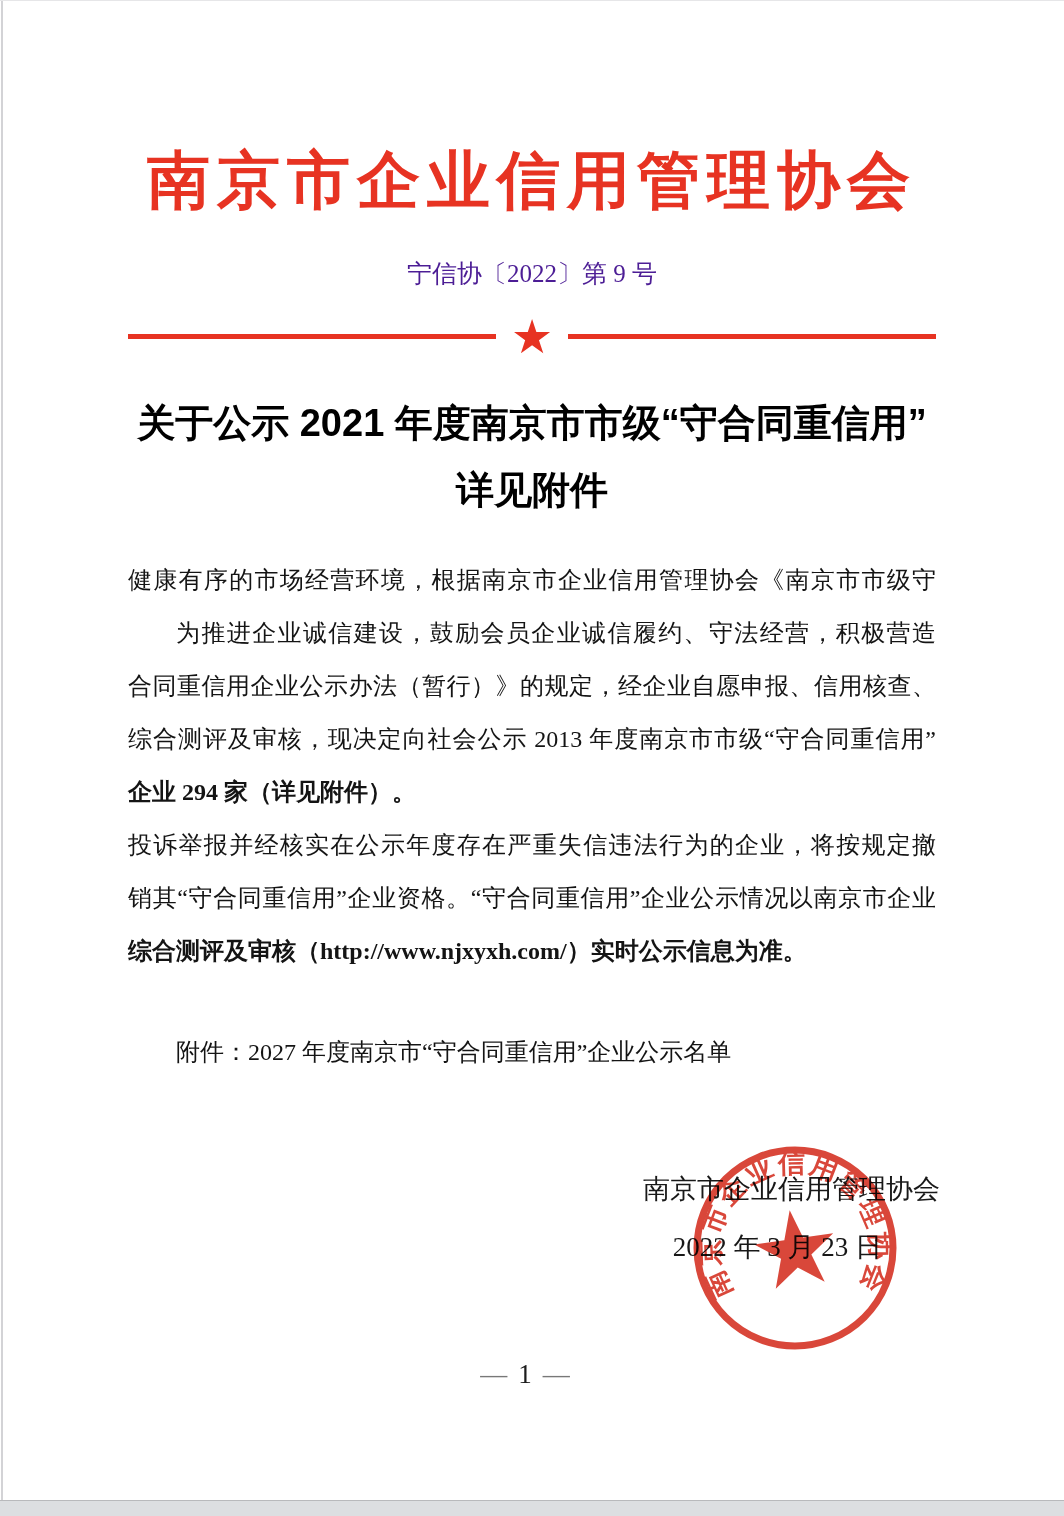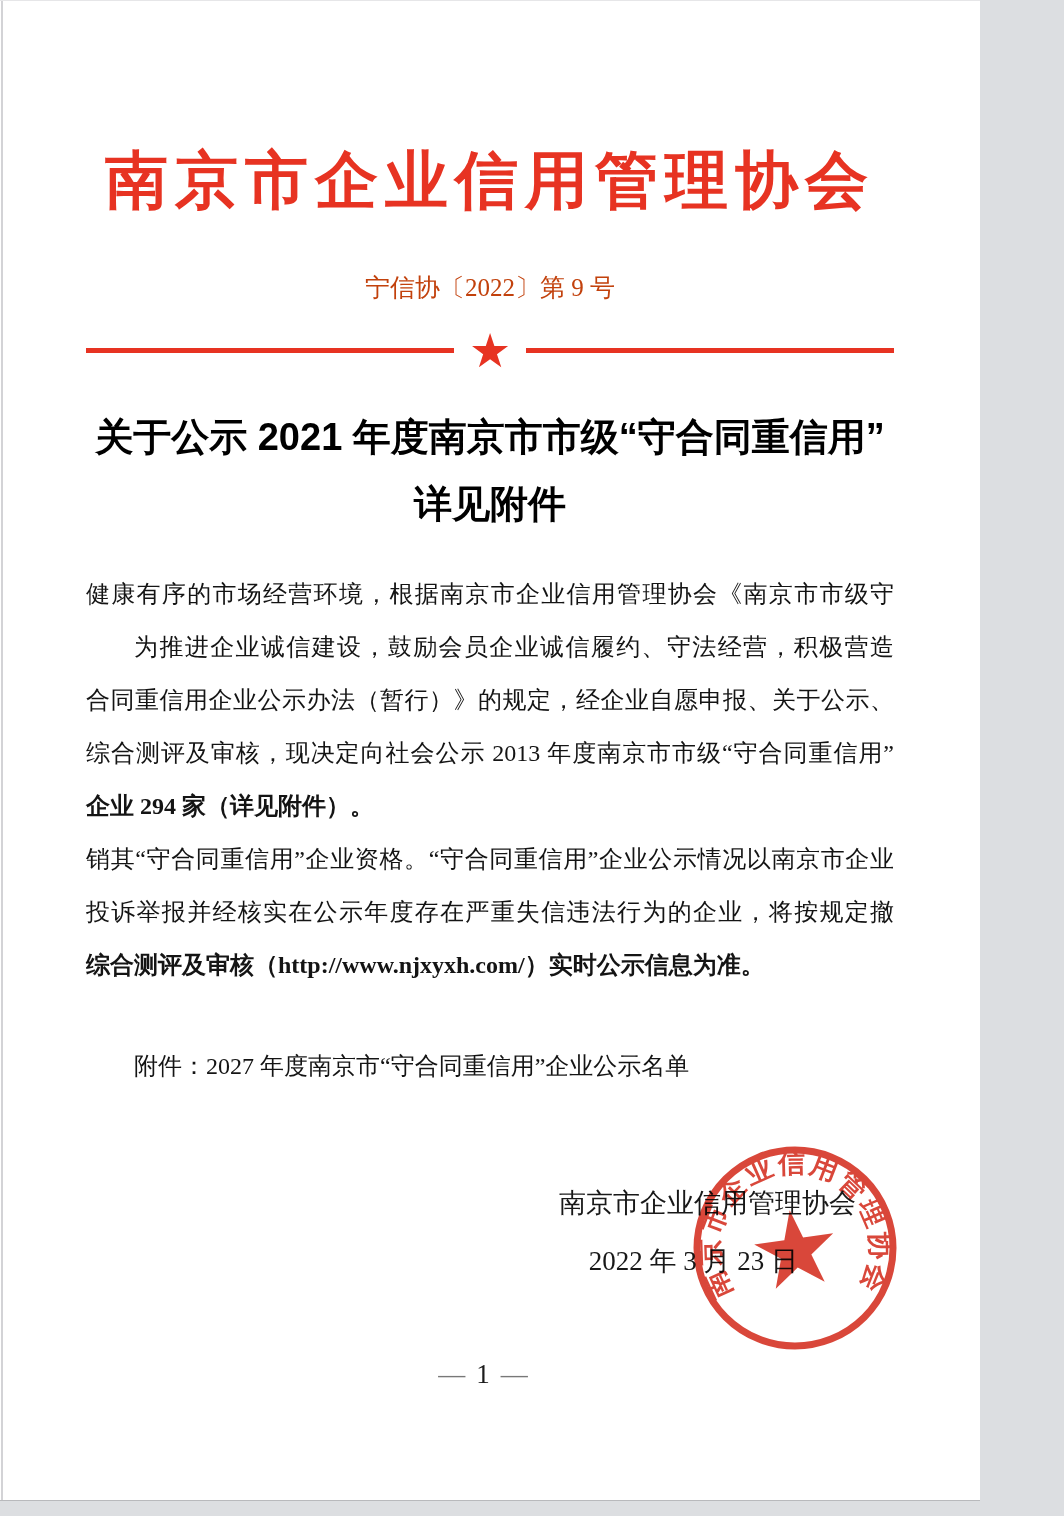--- a/index.html
+++ b/index.html
@@ -9,21 +9,21 @@
   }
   html,body{margin:0;padding:0;}
   body{
     width:1064px;height:1516px;
     background:#dcdee1;
     font-family:"Liberation Serif","DejaVu Serif",serif;
     color:var(--ink);
   }
   .page{
     position:relative;
-    width:980px;height:1501px;
+    width:1064px;height:1501px;
     box-sizing:border-box;
     background:#ffffff;
     border-bottom:1px solid #b8b9bc;
     overflow:hidden;
     padding-top:138px;
   }
   .edge-left{
     position:absolute;left:1px;top:0;width:2px;height:100%;
     background:#d3d3d6;
   }
@@ -36,25 +36,25 @@
     text-align:center;
     font-family:"Liberation Sans","DejaVu Sans",sans-serif;
     font-weight:900;
     font-size:63px;
     line-height:84px;
     letter-spacing:7px;
     color:var(--red);
     white-space:nowrap;
   }
   .doc-number{
-    margin-top:48px;
+    margin-top:34px;
     text-align:center;
     font-size:25px;
     line-height:36px;
-    color:#c2410c;
+    color:#4c1d95;
   }
   .divider{
     display:flex;
     align-items:center;
     width:808px;
     height:44px;
     margin:22px auto 0;
   }
   .divider .line{
     flex:1;height:5px;background:var(--red);
@@ -171,27 +171,27 @@
 
   <div class="notice-title">
     <div>关于公示 2021 年度南京市市级“守合同重信用”</div>
     <div>详见附件</div>
   </div>
 
   <div class="body-text">
     <div>
       <div class="body-line">健康有序的市场经营环境，根据南京市企业信用管理协会《南京市市级守</div>
       <div class="body-line first">为推进企业诚信建设，鼓励会员企业诚信履约、守法经营，积极营造</div>
-      <div class="body-line">合同重信用企业公示办法（暂行）》的规定，经企业自愿申报、关于公示、</div>
+      <div class="body-line">合同重信用企业公示办法（暂行）》的规定，经企业自愿申报、信用核查、</div>
       <div class="body-line">综合测评及审核，现决定向社会公示 2013 年度南京市市级“守合同重信用”</div>
       <div class="body-line last">企业 294 家（详见附件）。</div>
     </div>
     <div>
+      <div class="body-line">投诉举报并经核实在公示年度存在严重失信违法行为的企业，将按规定撤</div>
       <div class="body-line">销其“守合同重信用”企业资格。“守合同重信用”企业公示情况以南京市企业</div>
-      <div class="body-line">投诉举报并经核实在公示年度存在严重失信违法行为的企业，将按规定撤</div>
       <div class="body-line last">综合测评及审核（http://www.njxyxh.com/）实时公示信息为准。</div>
     </div>
   </div>
 
   <div class="attachment">附件：2027 年度南京市“守合同重信用”企业公示名单</div>
 
   <div class="signature">
     <div class="sig-org">南京市企业信用管理协会</div>
     <div class="sig-date">2022 年 3 月 23 日</div>
   </div>

